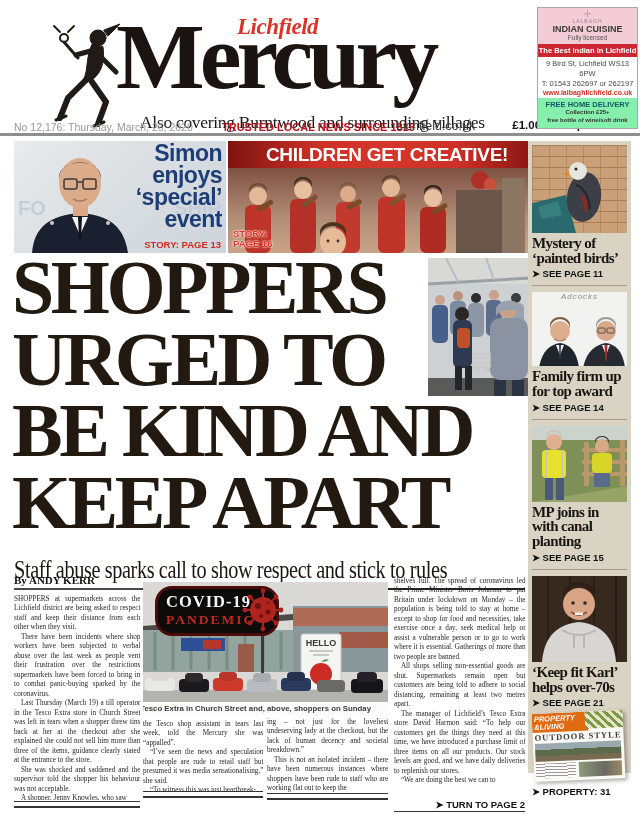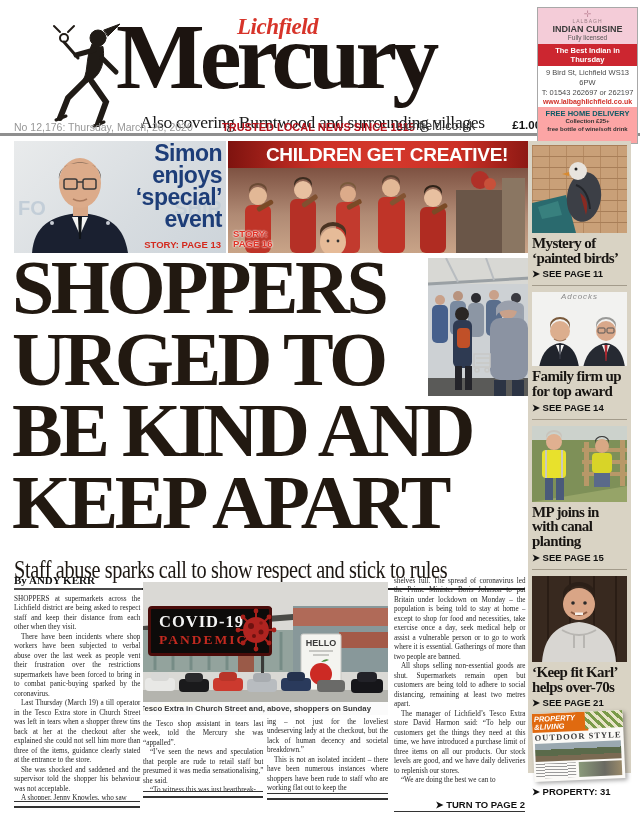--- a/index.html
+++ b/index.html
@@ -22,21 +22,21 @@
       text-align:center;background:#fff;}
   .ad-pink{background:#f4ccd8;padding:2px 0 3px;}
   .ad-plus{color:#c58fa0;font-size:9px;line-height:8px;}
   .ad-brand{font-size:5px;color:#9a7e86;letter-spacing:1px;}
   .ad-name{font-size:9px;font-weight:700;color:#3a3a3a;}
   .ad-lic{font-size:6.5px;color:#555;}
   .ad-red{background:#cc2630;color:#fff;font-size:7.5px;font-weight:700;padding:2px 0;}
   .ad-white{background:#fff;padding:2px 0;color:#4a4a4a;}
   .ad-addr,.ad-phone{font-size:7.5px;line-height:1.35;}
   .ad-web{font-size:7px;font-weight:700;color:#d03028;}
-  .ad-blue{background:#fca5a5;padding:2px 0 9px;}
+  .ad-blue{background:#86efac;padding:2px 0 3px;}
   .ad-del{font-size:7.5px;font-weight:800;color:#0d5a66;}
   .ad-coll,.ad-offer{font-size:6px;font-weight:700;color:#333;line-height:1.3;}
 
   
   .simon-panel{left:14px;top:141px;width:212px;height:112px;overflow:hidden;
                background:linear-gradient(135deg,#e9ebec,#d7dce0 60%,#cdd4da);}
   .simon-backdrop{left:4px;top:56px;width:204px;display:flex;justify-content:space-between;
                   font-family:"Liberation Sans",sans-serif;font-weight:700;font-size:20px;color:#c3ced8;}
   .simon-headline{right:4px;top:2px;width:118px;text-align:right;font-family:"Liberation Sans",sans-serif;
                   font-weight:800;font-size:23px;line-height:0.95;color:#1d3d78;letter-spacing:-0.5px;}
@@ -73,22 +73,22 @@
   .turn-to{left:394px;top:799px;width:131px;text-align:right;font-family:"Liberation Sans",sans-serif;
            font-weight:800;font-size:9.5px;color:#111;}
   .endrule{height:4px;border-top:1px solid #333;border-bottom:2px solid #333;}
   .r1{left:14px;top:801px;width:126px;}
   .r2{left:143px;top:791px;width:120px;}
   .r3{left:267px;top:793px;width:121px;}
   .r4{left:394px;top:811px;width:131px;}
 
   
   .tesco-photo{left:143px;top:582px;width:245px;height:133px;overflow:hidden;background:#dad9d5;}
-  .covid-badge{left:5px;top:4px;width:118px;height:44px;background:#0d0b0a;border:3px solid #4a0c0a;
-               border-radius:4px;margin-top:20px;}
+  .covid-badge{left:12px;top:4px;width:118px;height:44px;background:#0d0b0a;border:3px solid #4a0c0a;
+               border-radius:17px;}
   .covid-1{left:8px;top:3px;font-weight:700;font-size:16.5px;color:#f4f4f4;letter-spacing:1px;}
   .covid-2{left:8px;top:23px;font-weight:700;font-size:13.5px;color:#c22a20;letter-spacing:2px;}
   .virus{right:-8px;top:-2px;}
   .caption{right:0;bottom:0;background:rgba(255,255,255,.95);padding:2px 17px;white-space:nowrap;
            font-family:"Liberation Sans",sans-serif;font-weight:700;font-size:7.8px;color:#3a3a3a;}
 
   
   .sidebar{left:528px;top:141px;width:103px;height:632px;background:#d9d3c4;box-sizing:border-box;
            padding:4px 4px 0 4px;}
   .sb-photo{position:relative;width:95px;overflow:hidden;margin-bottom:3px;}
@@ -149,21 +149,21 @@
   <div class="abs m-price">£1.00 when purchased</div>
   <div class="abs m-rule"></div>
 
   <div class="abs ad">
     <div class="ad-pink">
       <div class="ad-plus">✛</div>
       <div class="ad-brand">LALBAGH</div>
       <div class="ad-name">INDIAN CUISINE</div>
       <div class="ad-lic">Fully licensed</div>
     </div>
-    <div class="ad-red">The Best Indian in Thursday</div>
+    <div class="ad-red">The Best Indian in Lichfield</div>
     <div class="ad-white">
       <div class="ad-addr">9 Bird St, Lichfield WS13 6PW</div>
       <div class="ad-phone">T: 01543 262697 or 262197</div>
       <div class="ad-web">www.lalbaghlichfield.co.uk</div>
     </div>
     <div class="ad-blue">
       <div class="ad-del">FREE HOME DELIVERY</div>
       <div class="ad-coll">Collection £25+</div>
       <div class="ad-offer">free bottle of wine/soft drink</div>
     </div>

